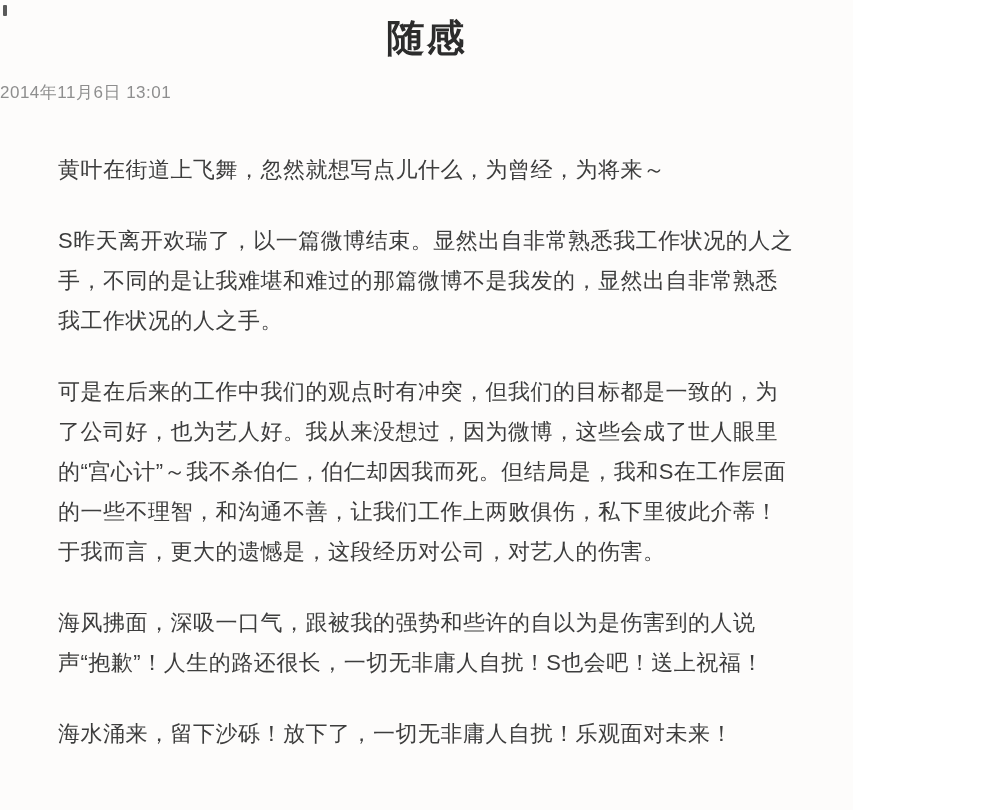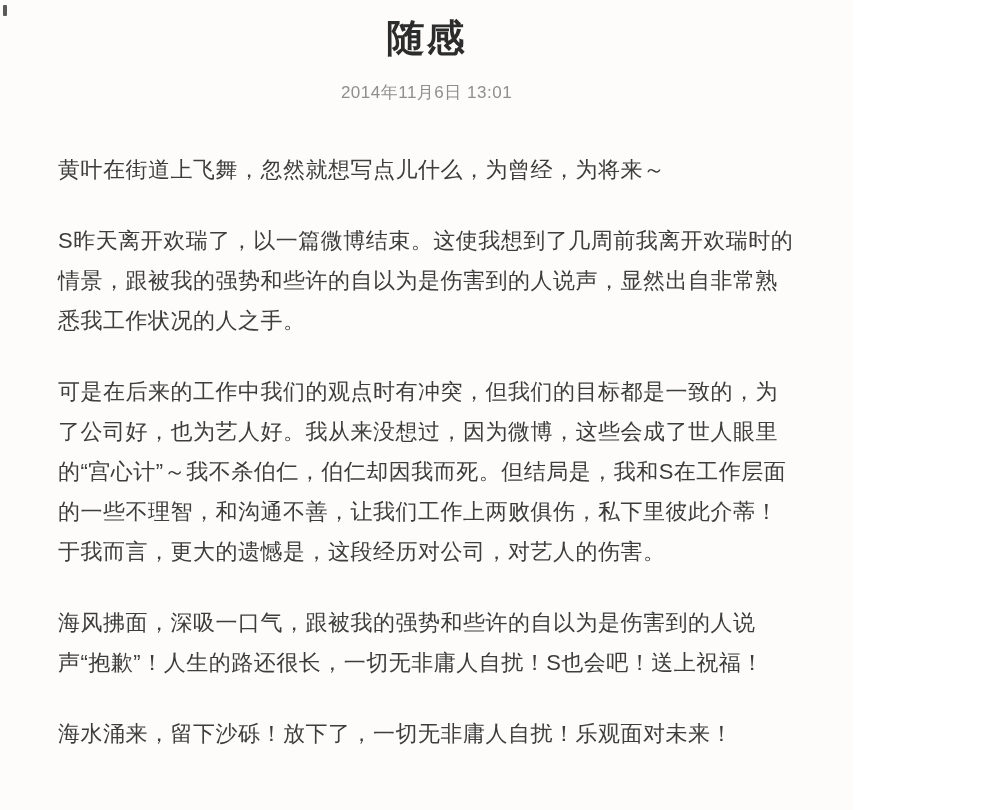--- a/index.html
+++ b/index.html
@@ -29,21 +29,21 @@
     padding-top: 14px;
     text-align: center;
     font-size: 38px;
     line-height: 48px;
     font-weight: 700;
     letter-spacing: 2px;
     color: #2c2c2c;
   }
   .article-date {
     margin-top: 20px;
-    text-align: center;
+    text-align: left;
     font-size: 17px;
     line-height: 22px;
     color: #8e8e8e;
     letter-spacing: 0.5px;
   }
   .article-body {
     margin-top: 46px;
     padding: 0 58px;
     font-size: 22px;
     line-height: 40px;
@@ -60,18 +60,18 @@
 
 <div class="page">
   <div class="corner-mark"></div>
 
   <h1 class="article-title">随感</h1>
 
   <div class="article-date">2014年11月6日 13:01</div>
 
   <div class="article-body">
     <p>黄叶在街道上飞舞，忽然就想写点儿什么，为曾经，为将来～</p>
-    <p>S昨天离开欢瑞了，以一篇微博结束。这使我想到了几周前我离开欢瑞时的情景，跟被我的强势和些许的自以为是伤害到的人说声，显然出自非常熟悉我工作状况的人之手。</p>
+    <p>S昨天离开欢瑞了，以一篇微博结束。显然出自非常熟悉我工作状况的人之手，不同的是让我难堪和难过的那篇微博不是我发的，显然出自非常熟悉我工作状况的人之手。</p>
     <p>可是在后来的工作中我们的观点时有冲突，但我们的目标都是一致的，为了公司好，也为艺人好。我从来没想过，因为微博，这些会成了世人眼里的“宫心计”～我不杀伯仁，伯仁却因我而死。但结局是，我和S在工作层面的一些不理智，和沟通不善，让我们工作上两败俱伤，私下里彼此介蒂！于我而言，更大的遗憾是，这段经历对公司，对艺人的伤害。</p>
     <p>海风拂面，深吸一口气，跟被我的强势和些许的自以为是伤害到的人说声“抱歉”！人生的路还很长，一切无非庸人自扰！S也会吧！送上祝福！</p>
     <p>海水涌来，留下沙砾！放下了，一切无非庸人自扰！乐观面对未来！</p>
   </div>
 </div>
 
 </body></html>

